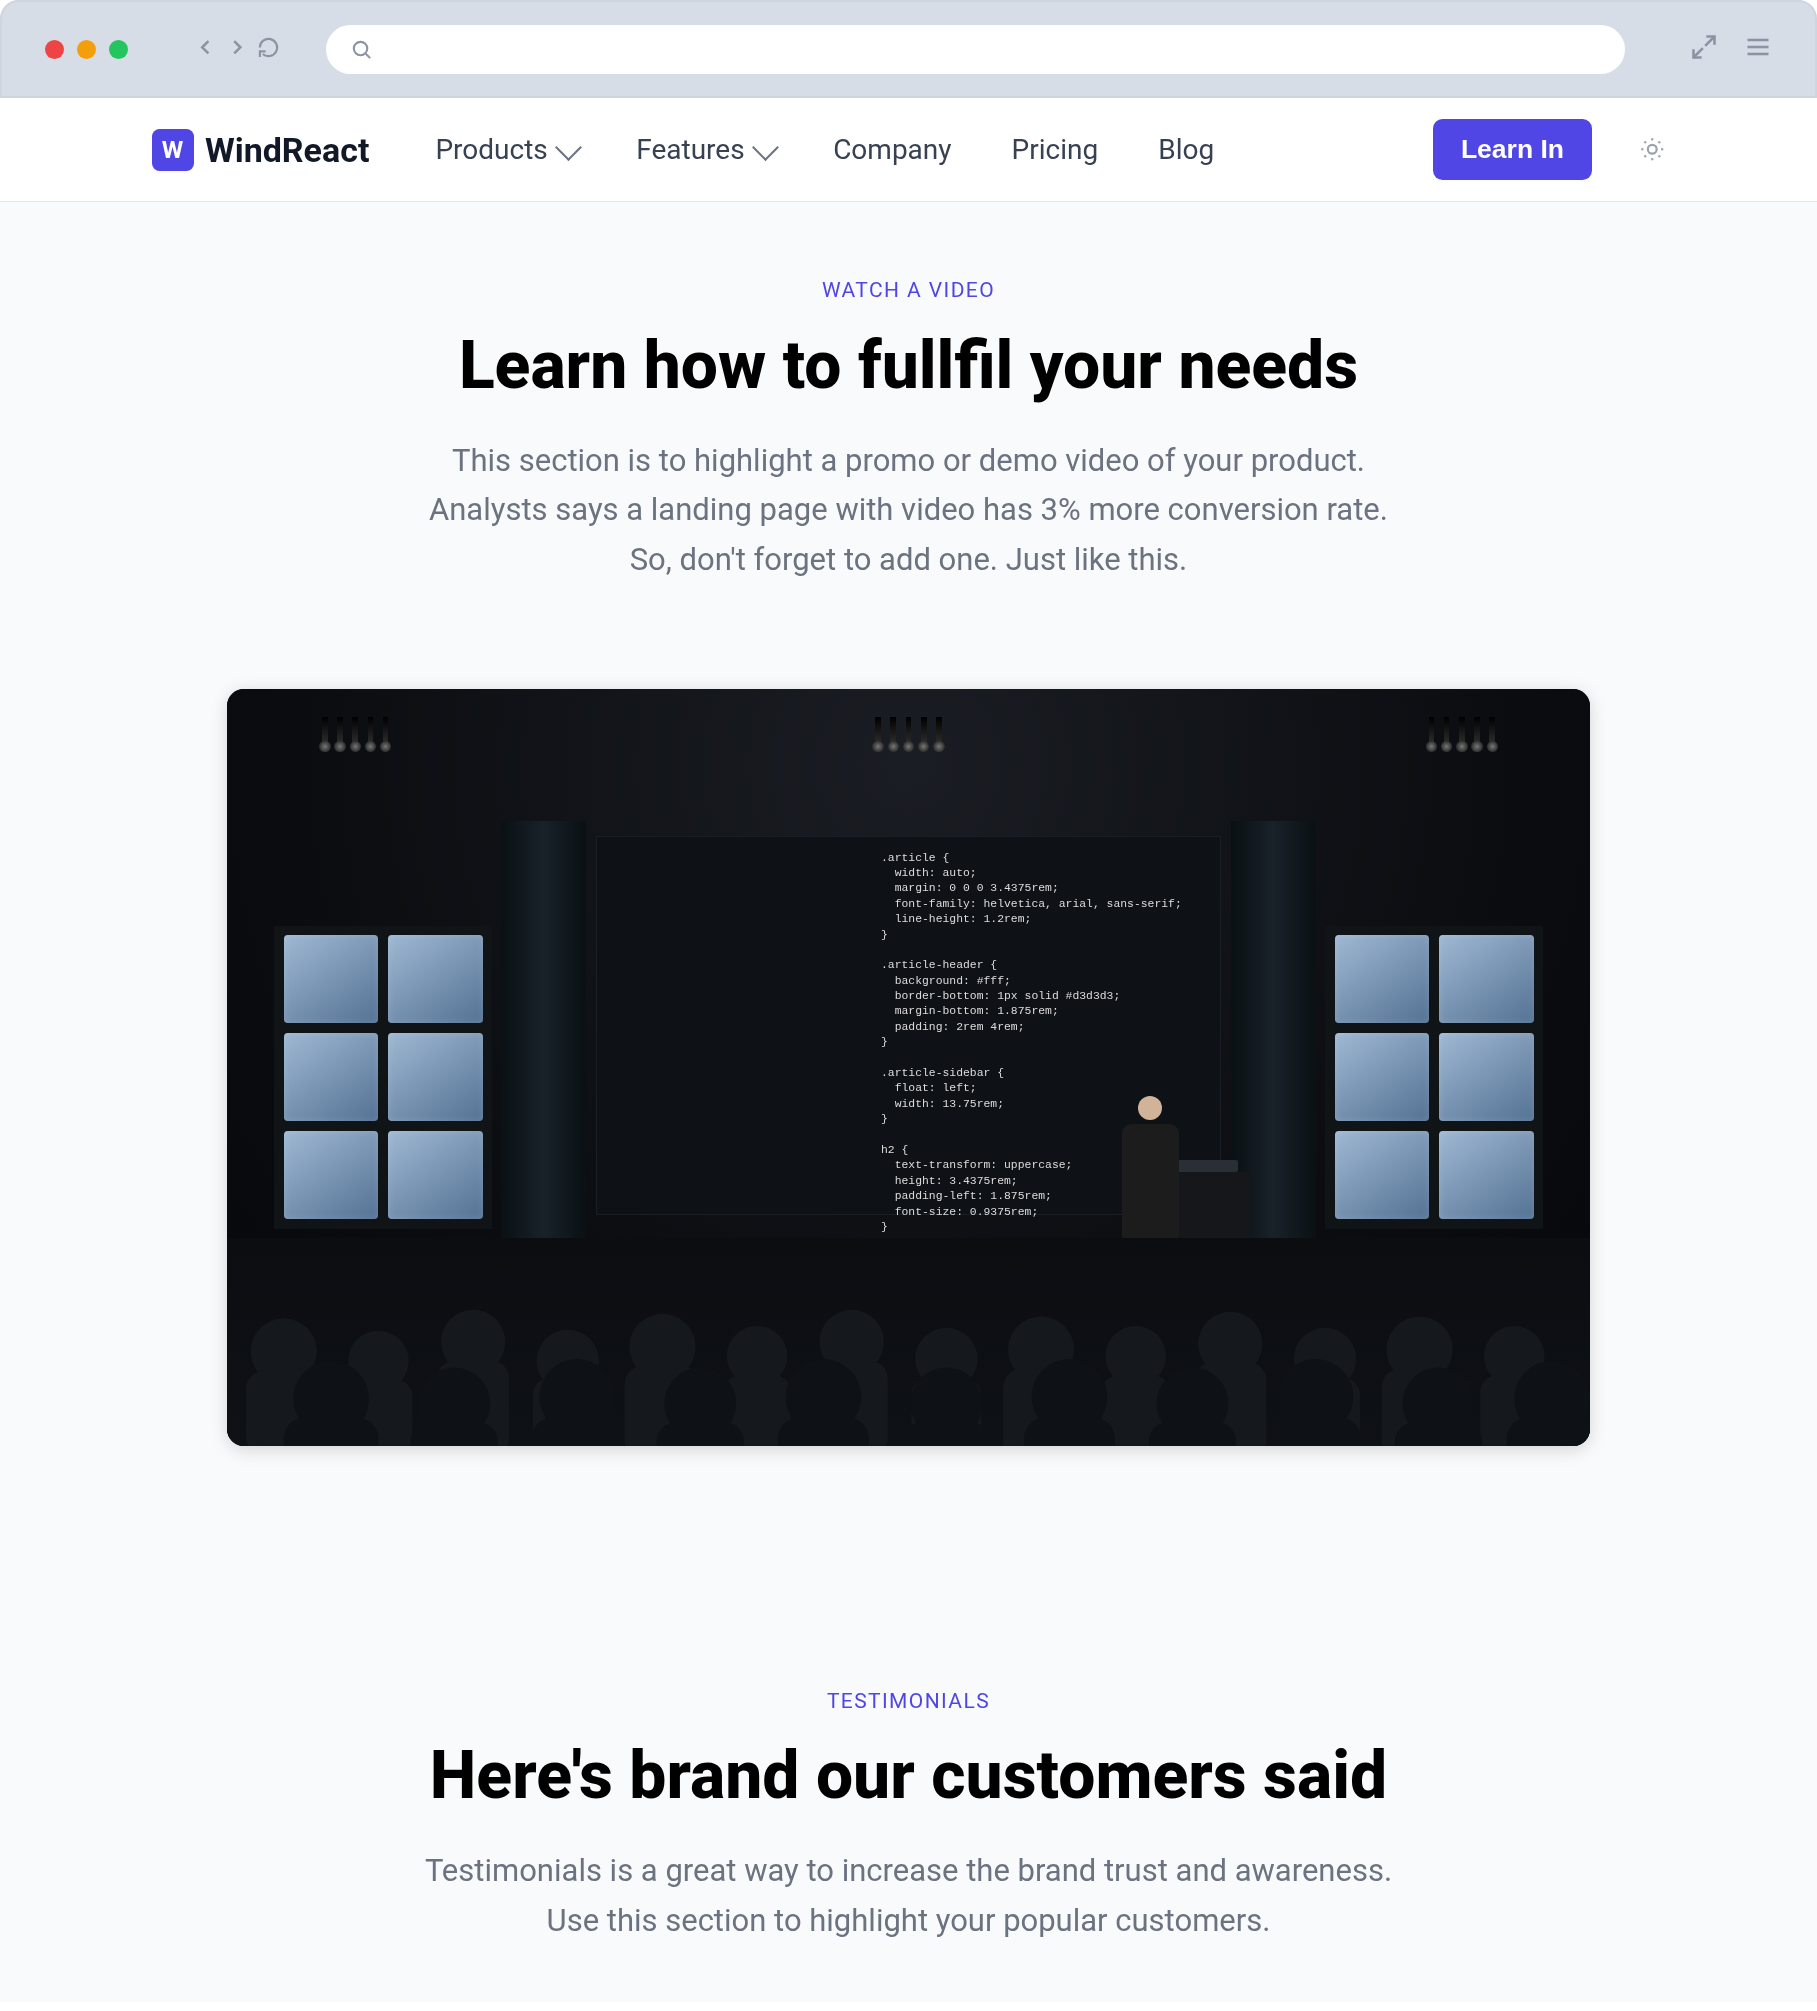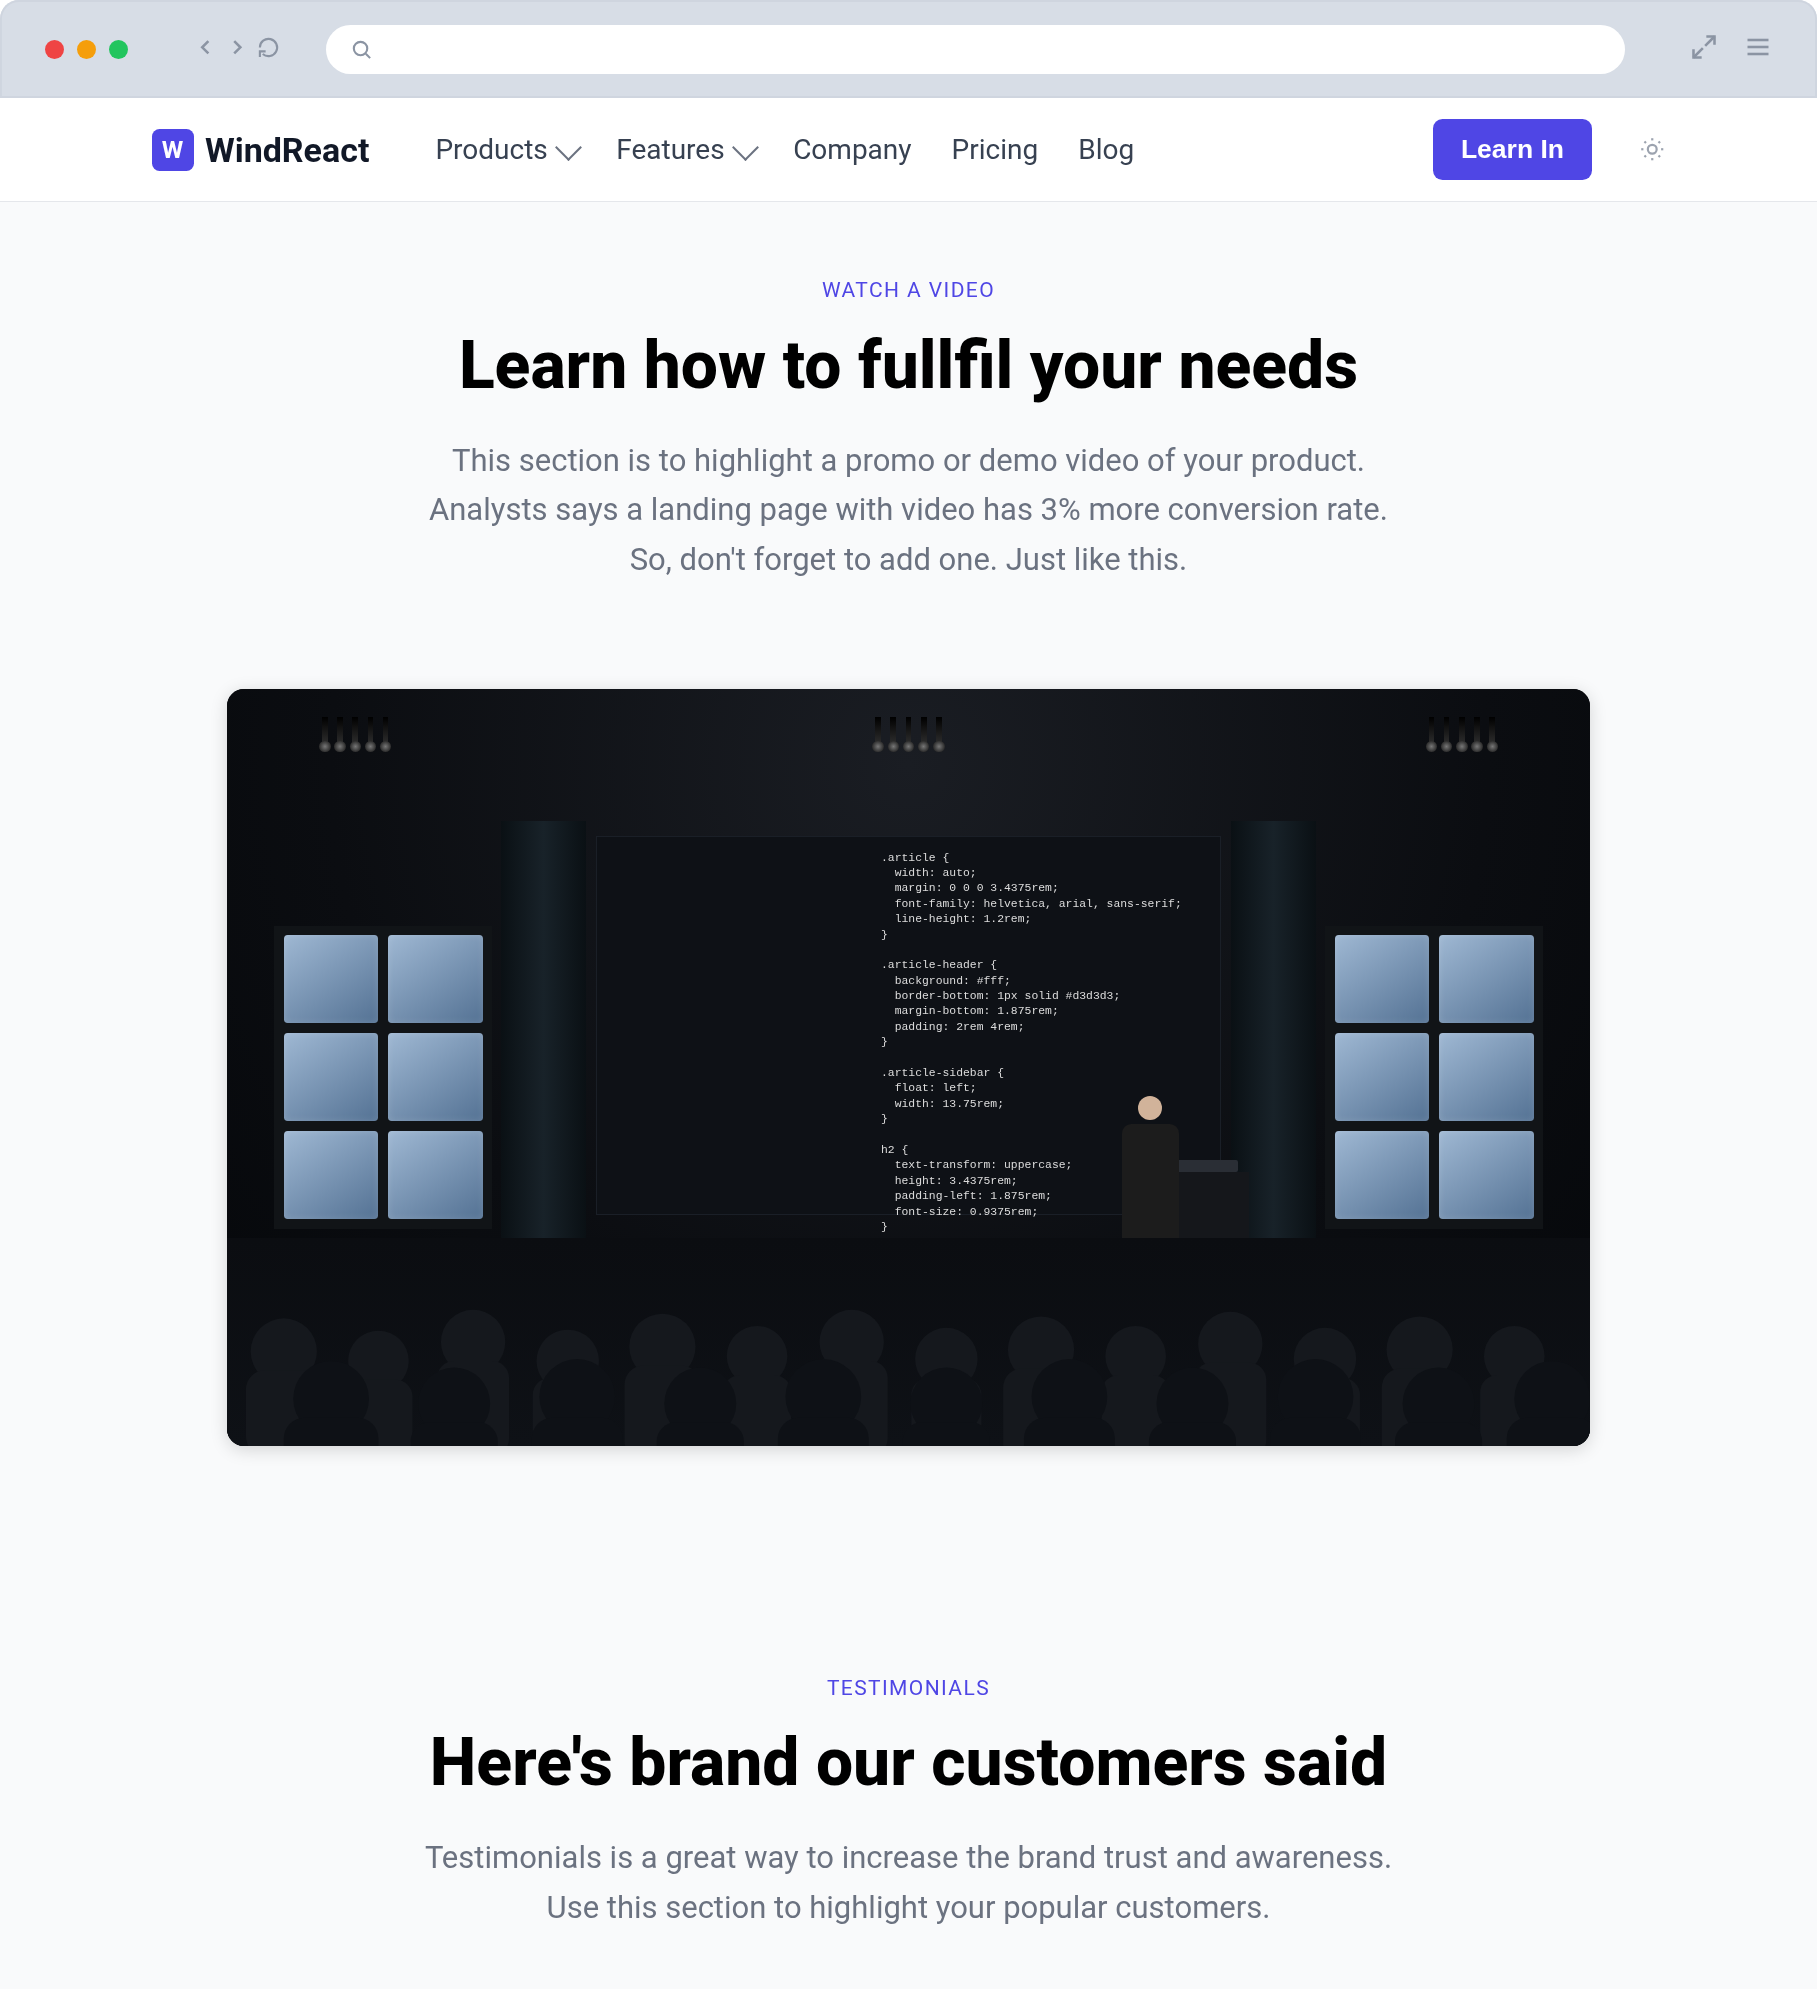--- a/index.html
+++ b/index.html
@@ -77,21 +77,21 @@
     border-radius: 7.6px;
     display: flex;
     align-items: center;
     justify-content: center;
     color: #fff;
     font-weight: 700;
     font-size: 24.6px;
   }
   .main-nav {
     display: flex;
-    gap: 40px;
+    gap: 60px;
     margin-left: 19px;
   }
   .main-nav a {
     text-decoration: none;
     color: #374151;
     font-size: 28px;
     display: flex;
     align-items: center;
     gap: 9.5px;
   }
@@ -144,21 +144,21 @@
     color: #6b7280;
     font-size: 31px;
     line-height: 1.6;
     max-width: 1117px;
     margin: 0 auto;
   }
 
   
   .video-wrap {
     max-width: 1363px;
-    margin: 104px auto 3px;
+    margin: 104px auto 16px;
     border-radius: 17px;
     overflow: hidden;
     background: #0b0d11;
     position: relative;
     height: 757px;
     box-shadow: 0 3.8px 17px rgba(0,0,0,0.15);
   }
   .stage {
     position: absolute;
     inset: 0;

